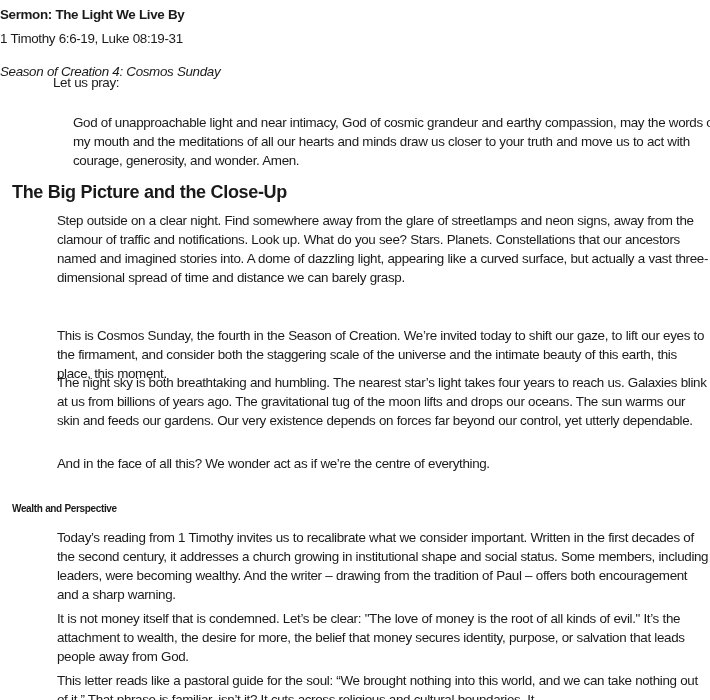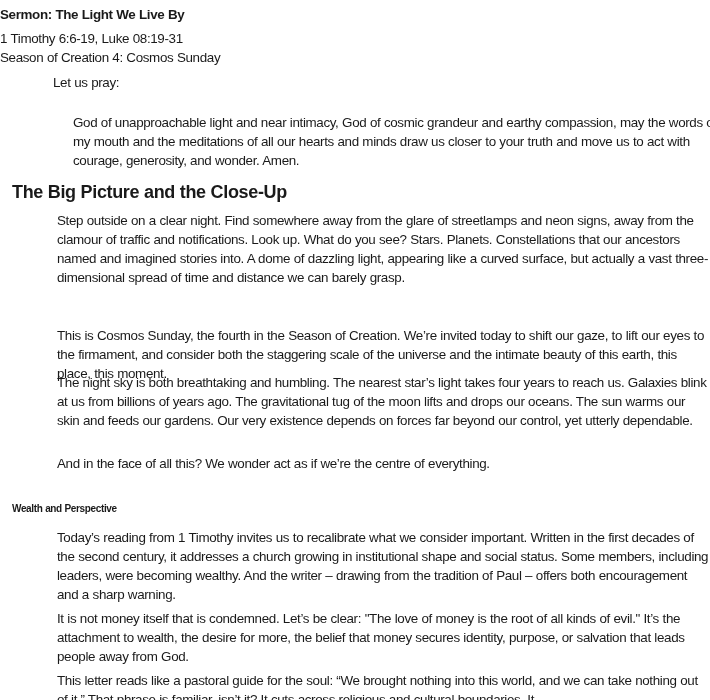--- a/index.html
+++ b/index.html
@@ -33,21 +33,21 @@
       left: 0;
       font-weight: bold;
       line-height: 19px;
     }
     .sub {
       position: absolute;
       left: 0;
       line-height: 19px;
     }
     .sub1 { top: 29px; }
-    .sub2 { top: 48px; }
+    .sub2 { top: 62px; font-style: italic; }
     .pray-label {
       position: absolute;
       left: 53px;
       top: 73px;
       line-height: 19px;
     }
     .prayer {
       position: absolute;
       left: 57px;
       top: 97px;

